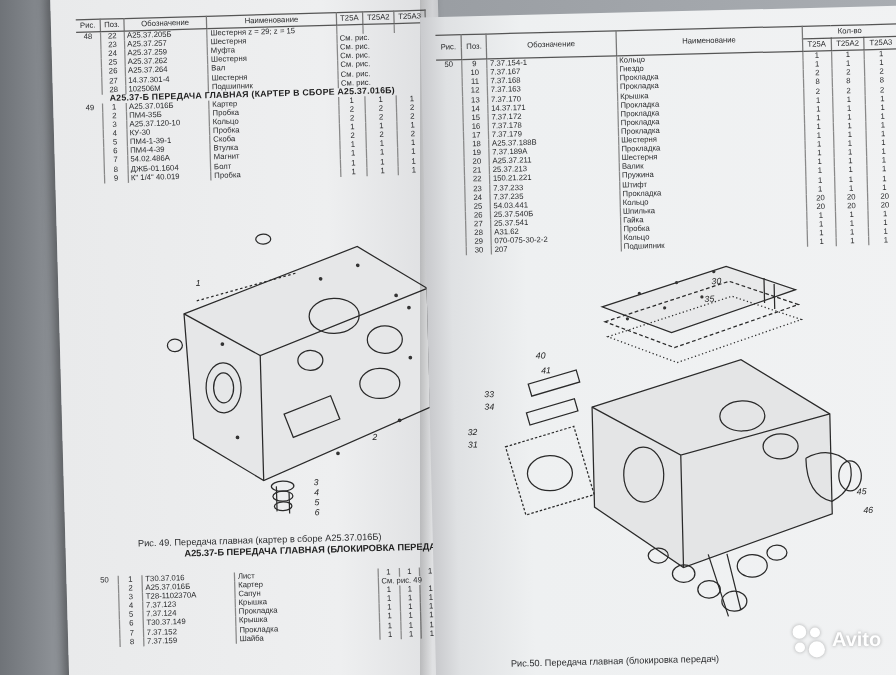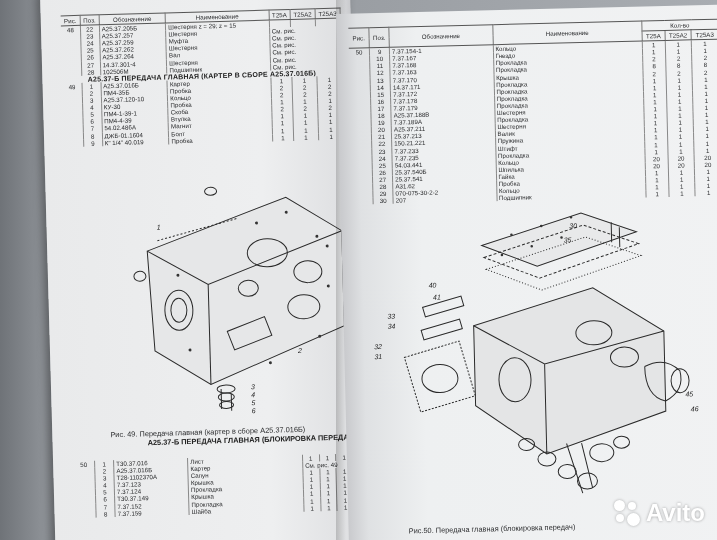--- a/index.html
+++ b/index.html
@@ -41,21 +41,21 @@
   .lp-subtitle2 { position: absolute; left: 95px; top: 447px; font-size: 7.4px; font-weight: bold; color:#222; }
 
   .rp-table { position: absolute; left: 12px; top: 14px; width: 370px; }
   .rp-caption { position: absolute; left: 60px; top: 514px; font-size: 7.4px; color: #2c2d2f; }
 
   .drawing { position: absolute; }
   .callout { position: absolute; font-size: 7px; font-style: italic; color: #222; }
 
   .watermark {
     position: absolute; right: 12px; bottom: 12px; display: flex; align-items: center; gap: 4px;
-    color: #ffffff; font-weight: bold; font-size: 24px; text-shadow: 0 0 3px rgba(0,0,0,0.35);
+    color: #ffffff; font-weight: bold; font-size: 16px; text-shadow: 0 0 3px rgba(0,0,0,0.35);
   }
   .watermark .dots { position: relative; width: 30px; height: 30px; }
   .watermark .dots span { position: absolute; border-radius: 50%; background: #fff; box-shadow: 0 0 3px rgba(0,0,0,0.3); }
 </style>
 </head>
 <body>
 
 <div class="scene">
 
   <div class="page-left">

